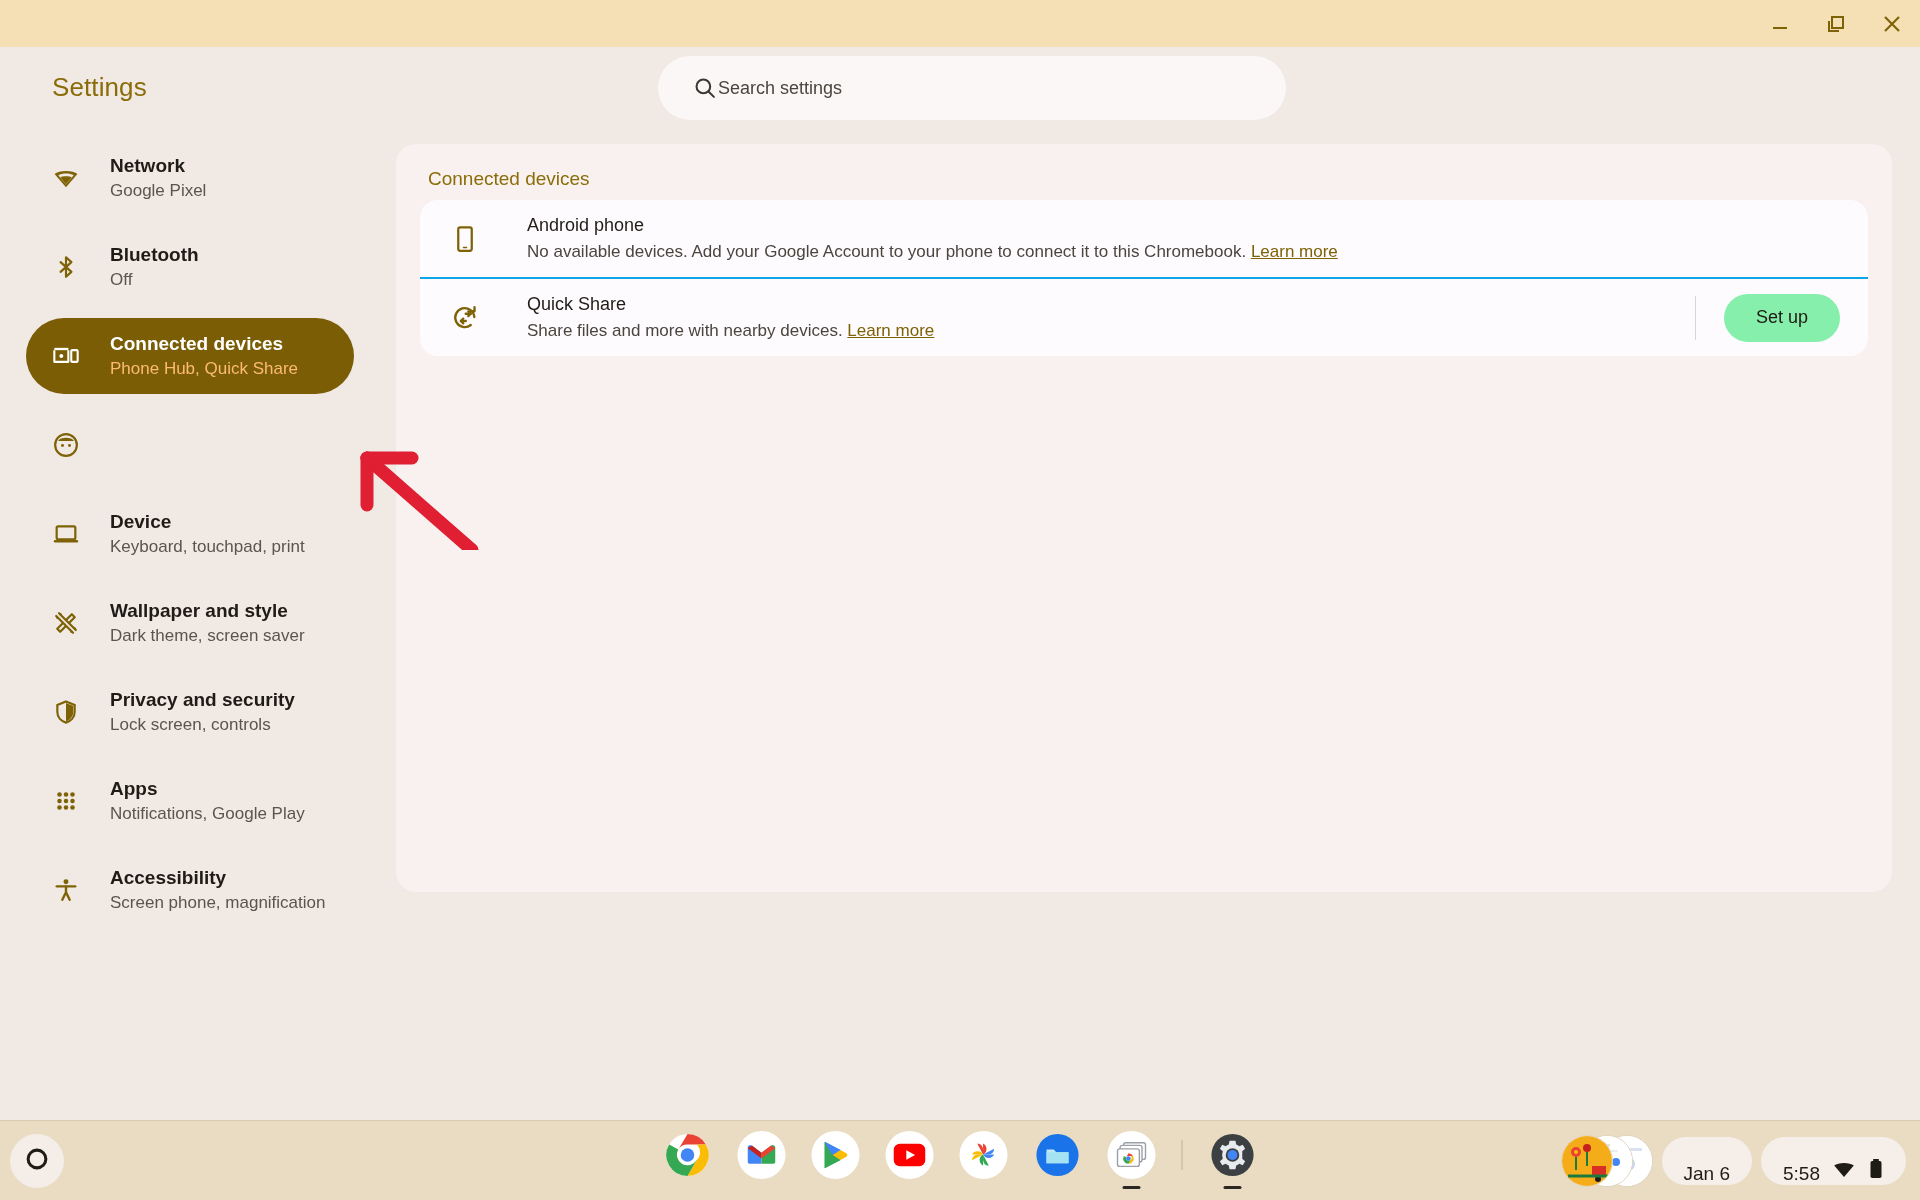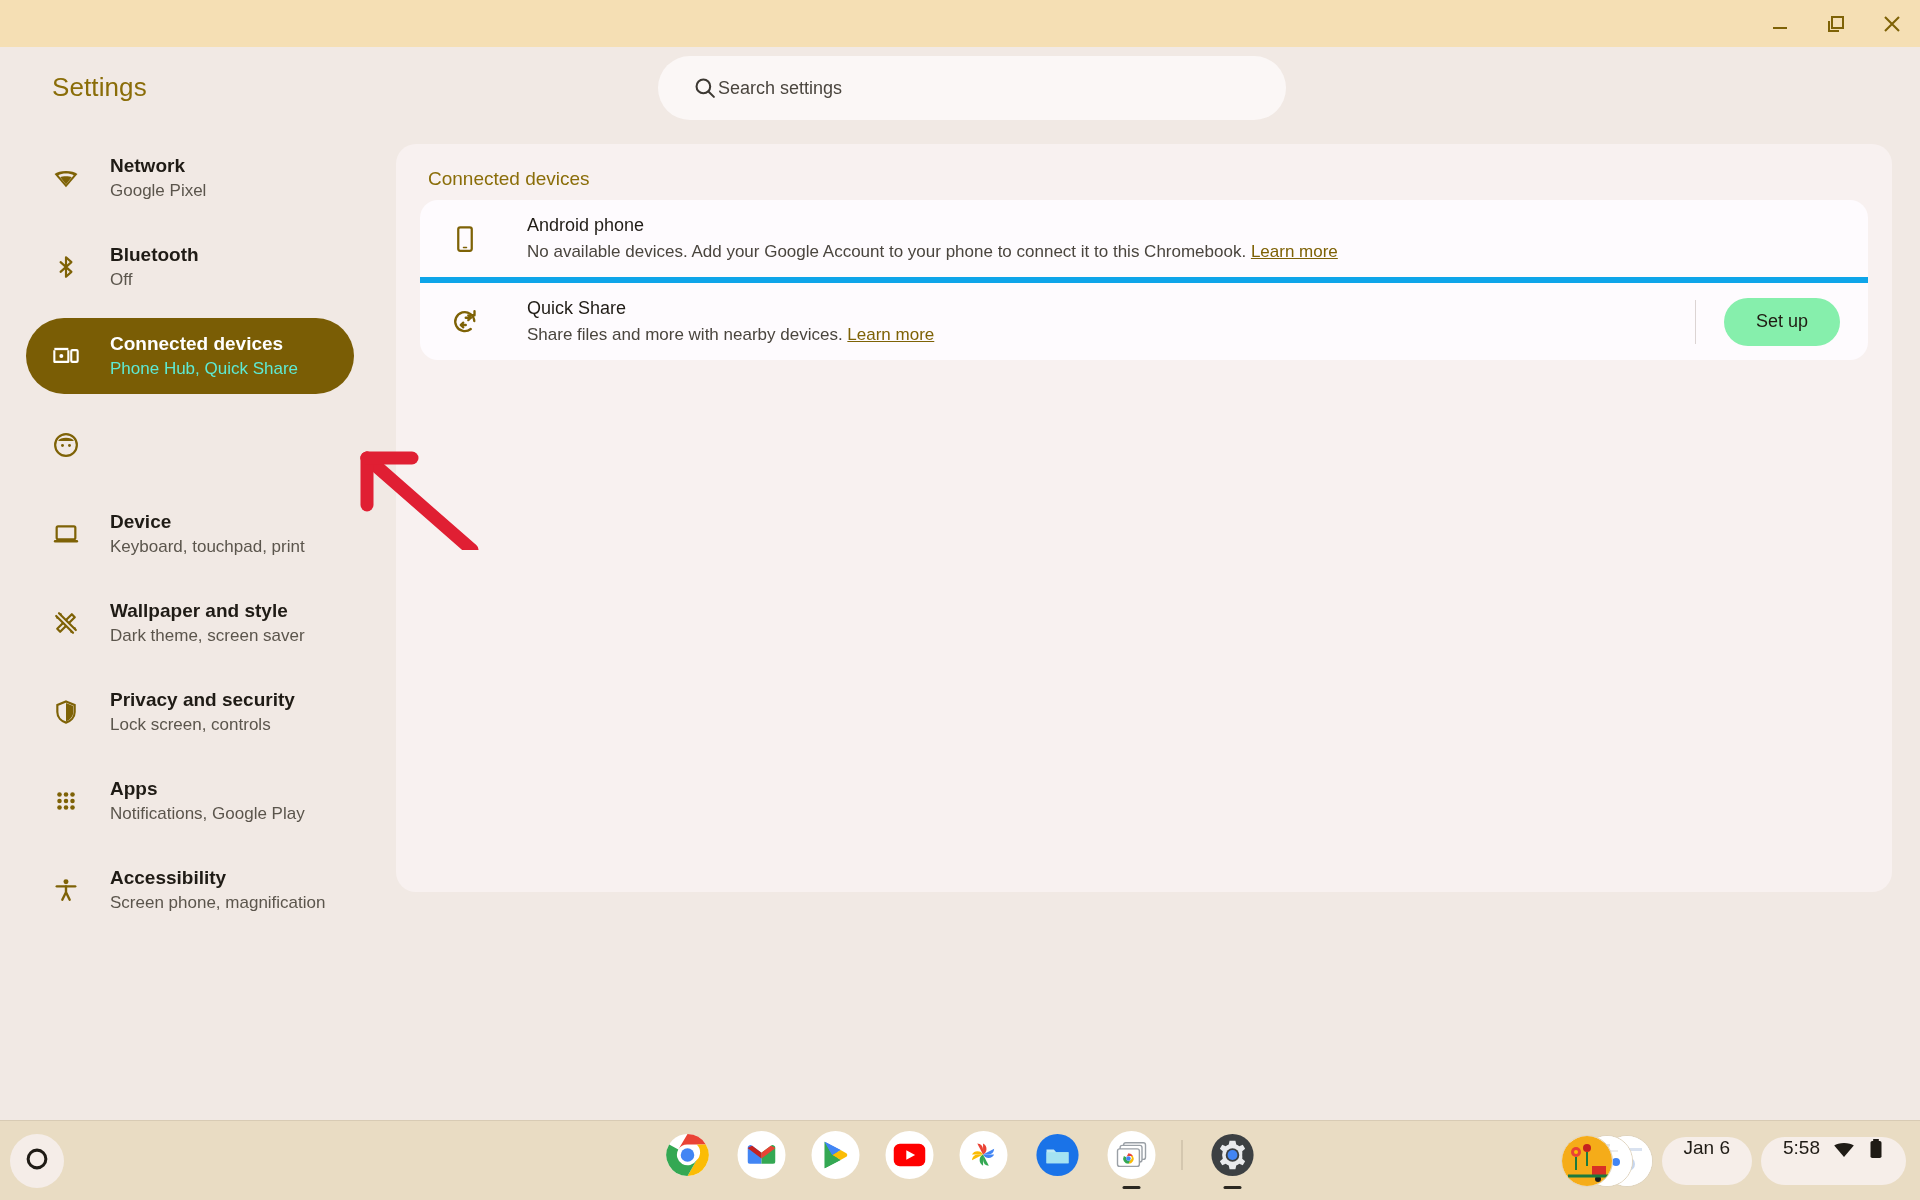--- a/index.html
+++ b/index.html
@@ -90,21 +90,21 @@
   }
   .nav-text { margin-left: 30px; }
   .nav-title {
     font-size: 19px; font-weight: bold; color: #1F1B15;
     line-height: 25px;
   }
   .nav-sub {
     font-size: 17px; color: #5B554C; line-height: 24px; margin-top: 1px;
   }
   .nav-item.selected .nav-title { color: #FFFFFF; font-weight: bold; }
-  .nav-item.selected .nav-sub { color: #5eead4; }
+  .nav-item.selected .nav-sub { color: #fdba74; }
 
   
   #nav-list { display: flex; flex-direction: column; gap: 13px; }
 
   
   #content-card {
     position: absolute;
     left: 396px; top: 144px;
     width: 1496px; height: 748px;
     background: #F8F1F0;
@@ -122,21 +122,21 @@
     border-radius: 18px;
     overflow: hidden;
   }
   .device-row {
     position: relative;
     display: flex; align-items: center;
     min-height: 72px;
     padding: 12px 0 12px 30px;
     gap: 16px;
   }
-  .device-row + .device-row { border-top: 6px solid #0ea5e9; }
+  .device-row + .device-row { border-top: 2px solid #0ea5e9; }
   .device-icon {
     width: 30px; height: 30px; flex: 0 0 30px;
     display: flex; align-items: center; justify-content: center;
   }
   .device-text { margin-left: 31px; flex: 1 1 auto; }
   .device-title {
     font-size: 18px; color: #201C16; line-height: 26px;
   }
   .device-sub {
     font-size: 17px; color: #4A453E; line-height: 26px; margin-top: 1px;
@@ -218,21 +218,21 @@
   .preview-circle {
     position: absolute; top: 2px;
     width: 52px; height: 52px; border-radius: 26px;
     overflow: hidden; border: 1px solid #DFD3BD;
     background: #FFFFFF;
   }
   .status-pill {
     background: #F6EEE9;
     border-radius: 24px;
     height: 48px;
-    display: flex; align-items: flex-start;
+    display: flex; align-items: flex-end;
     padding: 0 22px;
     gap: 12px;
     cursor: pointer;
   }
   .status-text { font-size: 19px; color: #201C16; }
 </style>
 </head>
 <body>
 
 <div id="desktop">

